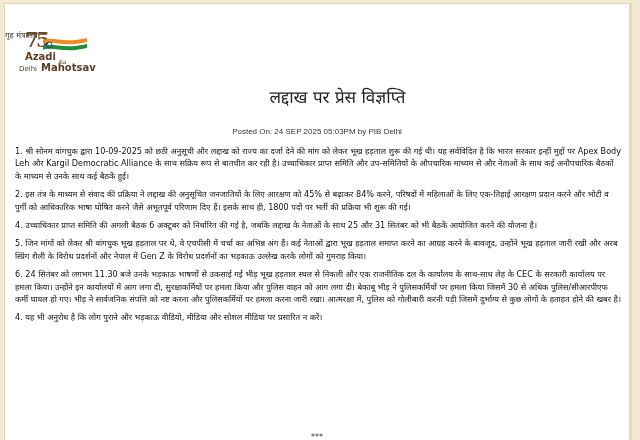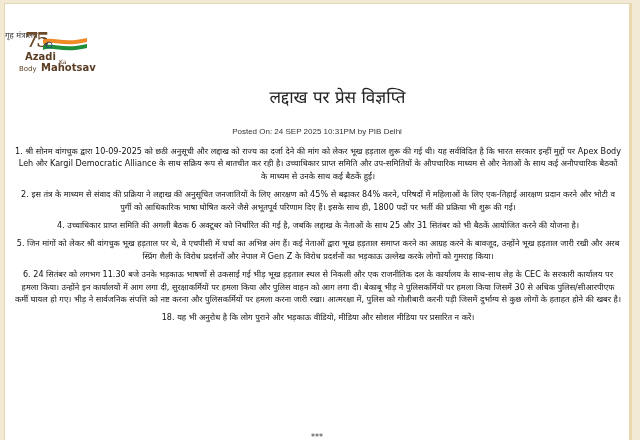--- a/index.html
+++ b/index.html
@@ -33,51 +33,51 @@
     font-size:17px; color:#222;margin-left:41px;
   }
   .posted {
     position:absolute; top:123px; left:0; right:0; text-align:center;
     font-family:"Liberation Sans", sans-serif; font-size:8px; color:#333;
   }
   .body {
     position:absolute; left:10px; top:141px; width:606px;
     font-size:8.1px; line-height:12.4px; color:#111;
   }
-  .body p { margin:0 0 6px 0;text-align:center; }
+  .body p { margin:0 0 6px 0; }
   .stars {
     position:absolute; top:429px; left:0; right:0; text-align:center;
     font-size:8px; color:#333;
   }
 </style>
 </head>
 <body>
 
 <div class="page">
   <div class="ministry">गृह मंत्रालय</div>
 
   <div class="logo">
     <span class="seventy">75</span>
     <svg class="flag" width="44" height="18" viewBox="0 0 44 18">
       <path d="M0 4 C10 0, 20 8, 44 2 L44 6 C20 12, 10 4, 0 8 Z" fill="#f08a24"></path>
       <path d="M0 10 C10 6, 20 14, 44 8 L44 12 C20 18, 10 10, 0 14 Z" fill="#1f8f3a"></path>
       <circle cx="6" cy="9" r="3" fill="none" stroke="#1a3a8a" stroke-width="0.8"></circle>
     </svg>
     <span class="azadi">Azadi</span>
     <span class="ka">Ka</span>
-    <span class="amrit">Body</span>
+    <span class="amrit">Delhi</span>
     <span class="mahotsav">Mahotsav</span>
   </div>
 
   <div class="title">लद्दाख पर प्रेस विज्ञप्ति</div>
-  <div class="posted">Posted On: 24 SEP 2025 10:31PM by PIB Delhi</div>
+  <div class="posted">Posted On: 24 SEP 2025 05:03PM by PIB Delhi</div>
 
   <div class="body">
     <p>1. श्री सोनम वांगचुक द्वारा 10-09-2025 को छठी अनुसूची और लद्दाख को राज्य का दर्जा देने की मांग को लेकर भूख हड़ताल शुरू की गई थी। यह सर्वविदित है कि भारत सरकार इन्हीं मुद्दों पर Apex Body Leh और Kargil Democratic Alliance के साथ सक्रिय रूप से बातचीत कर रही है। उच्चाधिकार प्राप्त समिति और उप-समितियों के औपचारिक माध्यम से और नेताओं के साथ कई अनौपचारिक बैठकों के माध्यम से उनके साथ कई बैठकें हुईं।</p>
     <p>2. इस तंत्र के माध्यम से संवाद की प्रक्रिया ने लद्दाख की अनुसूचित जनजातियों के लिए आरक्षण को 45% से बढ़ाकर 84% करने, परिषदों में महिलाओं के लिए एक-तिहाई आरक्षण प्रदान करने और भोटी व पुर्गी को आधिकारिक भाषा घोषित करने जैसे अभूतपूर्व परिणाम दिए हैं। इसके साथ ही, 1800 पदों पर भर्ती की प्रक्रिया भी शुरू की गई।</p>
     <p>4. उच्चाधिकार प्राप्त समिति की अगली बैठक 6 अक्टूबर को निर्धारित की गई है, जबकि लद्दाख के नेताओं के साथ 25 और 31 सितंबर को भी बैठकें आयोजित करने की योजना है।</p>
     <p>5. जिन मांगों को लेकर श्री वांगचुक भूख हड़ताल पर थे, वे एचपीसी में चर्चा का अभिन्न अंग हैं। कई नेताओं द्वारा भूख हड़ताल समाप्त करने का आग्रह करने के बावजूद, उन्होंने भूख हड़ताल जारी रखी और अरब स्प्रिंग शैली के विरोध प्रदर्शनों और नेपाल में Gen Z के विरोध प्रदर्शनों का भड़काऊ उल्लेख करके लोगों को गुमराह किया।</p>
     <p>6. 24 सितंबर को लगभग 11.30 बजे उनके भड़काऊ भाषणों से उकसाई गई भीड़ भूख हड़ताल स्थल से निकली और एक राजनीतिक दल के कार्यालय के साथ-साथ लेह के CEC के सरकारी कार्यालय पर हमला किया। उन्होंने इन कार्यालयों में आग लगा दी, सुरक्षाकर्मियों पर हमला किया और पुलिस वाहन को आग लगा दी। बेकाबू भीड़ ने पुलिसकर्मियों पर हमला किया जिसमें 30 से अधिक पुलिस/सीआरपीएफ कर्मी घायल हो गए। भीड़ ने सार्वजनिक संपत्ति को नष्ट करना और पुलिसकर्मियों पर हमला करना जारी रखा। आत्मरक्षा में, पुलिस को गोलीबारी करनी पड़ी जिसमें दुर्भाग्य से कुछ लोगों के हताहत होने की खबर है।</p>
-    <p>18. यह भी अनुरोध है कि लोग पुराने और भड़काऊ वीडियो, मीडिया और सोशल मीडिया पर प्रसारित न करें।</p>
+    <p>4. यह भी अनुरोध है कि लोग पुराने और भड़काऊ वीडियो, मीडिया और सोशल मीडिया पर प्रसारित न करें।</p>
   </div>
 
   <div class="stars">***</div>
 </div>
 
 </body></html>

